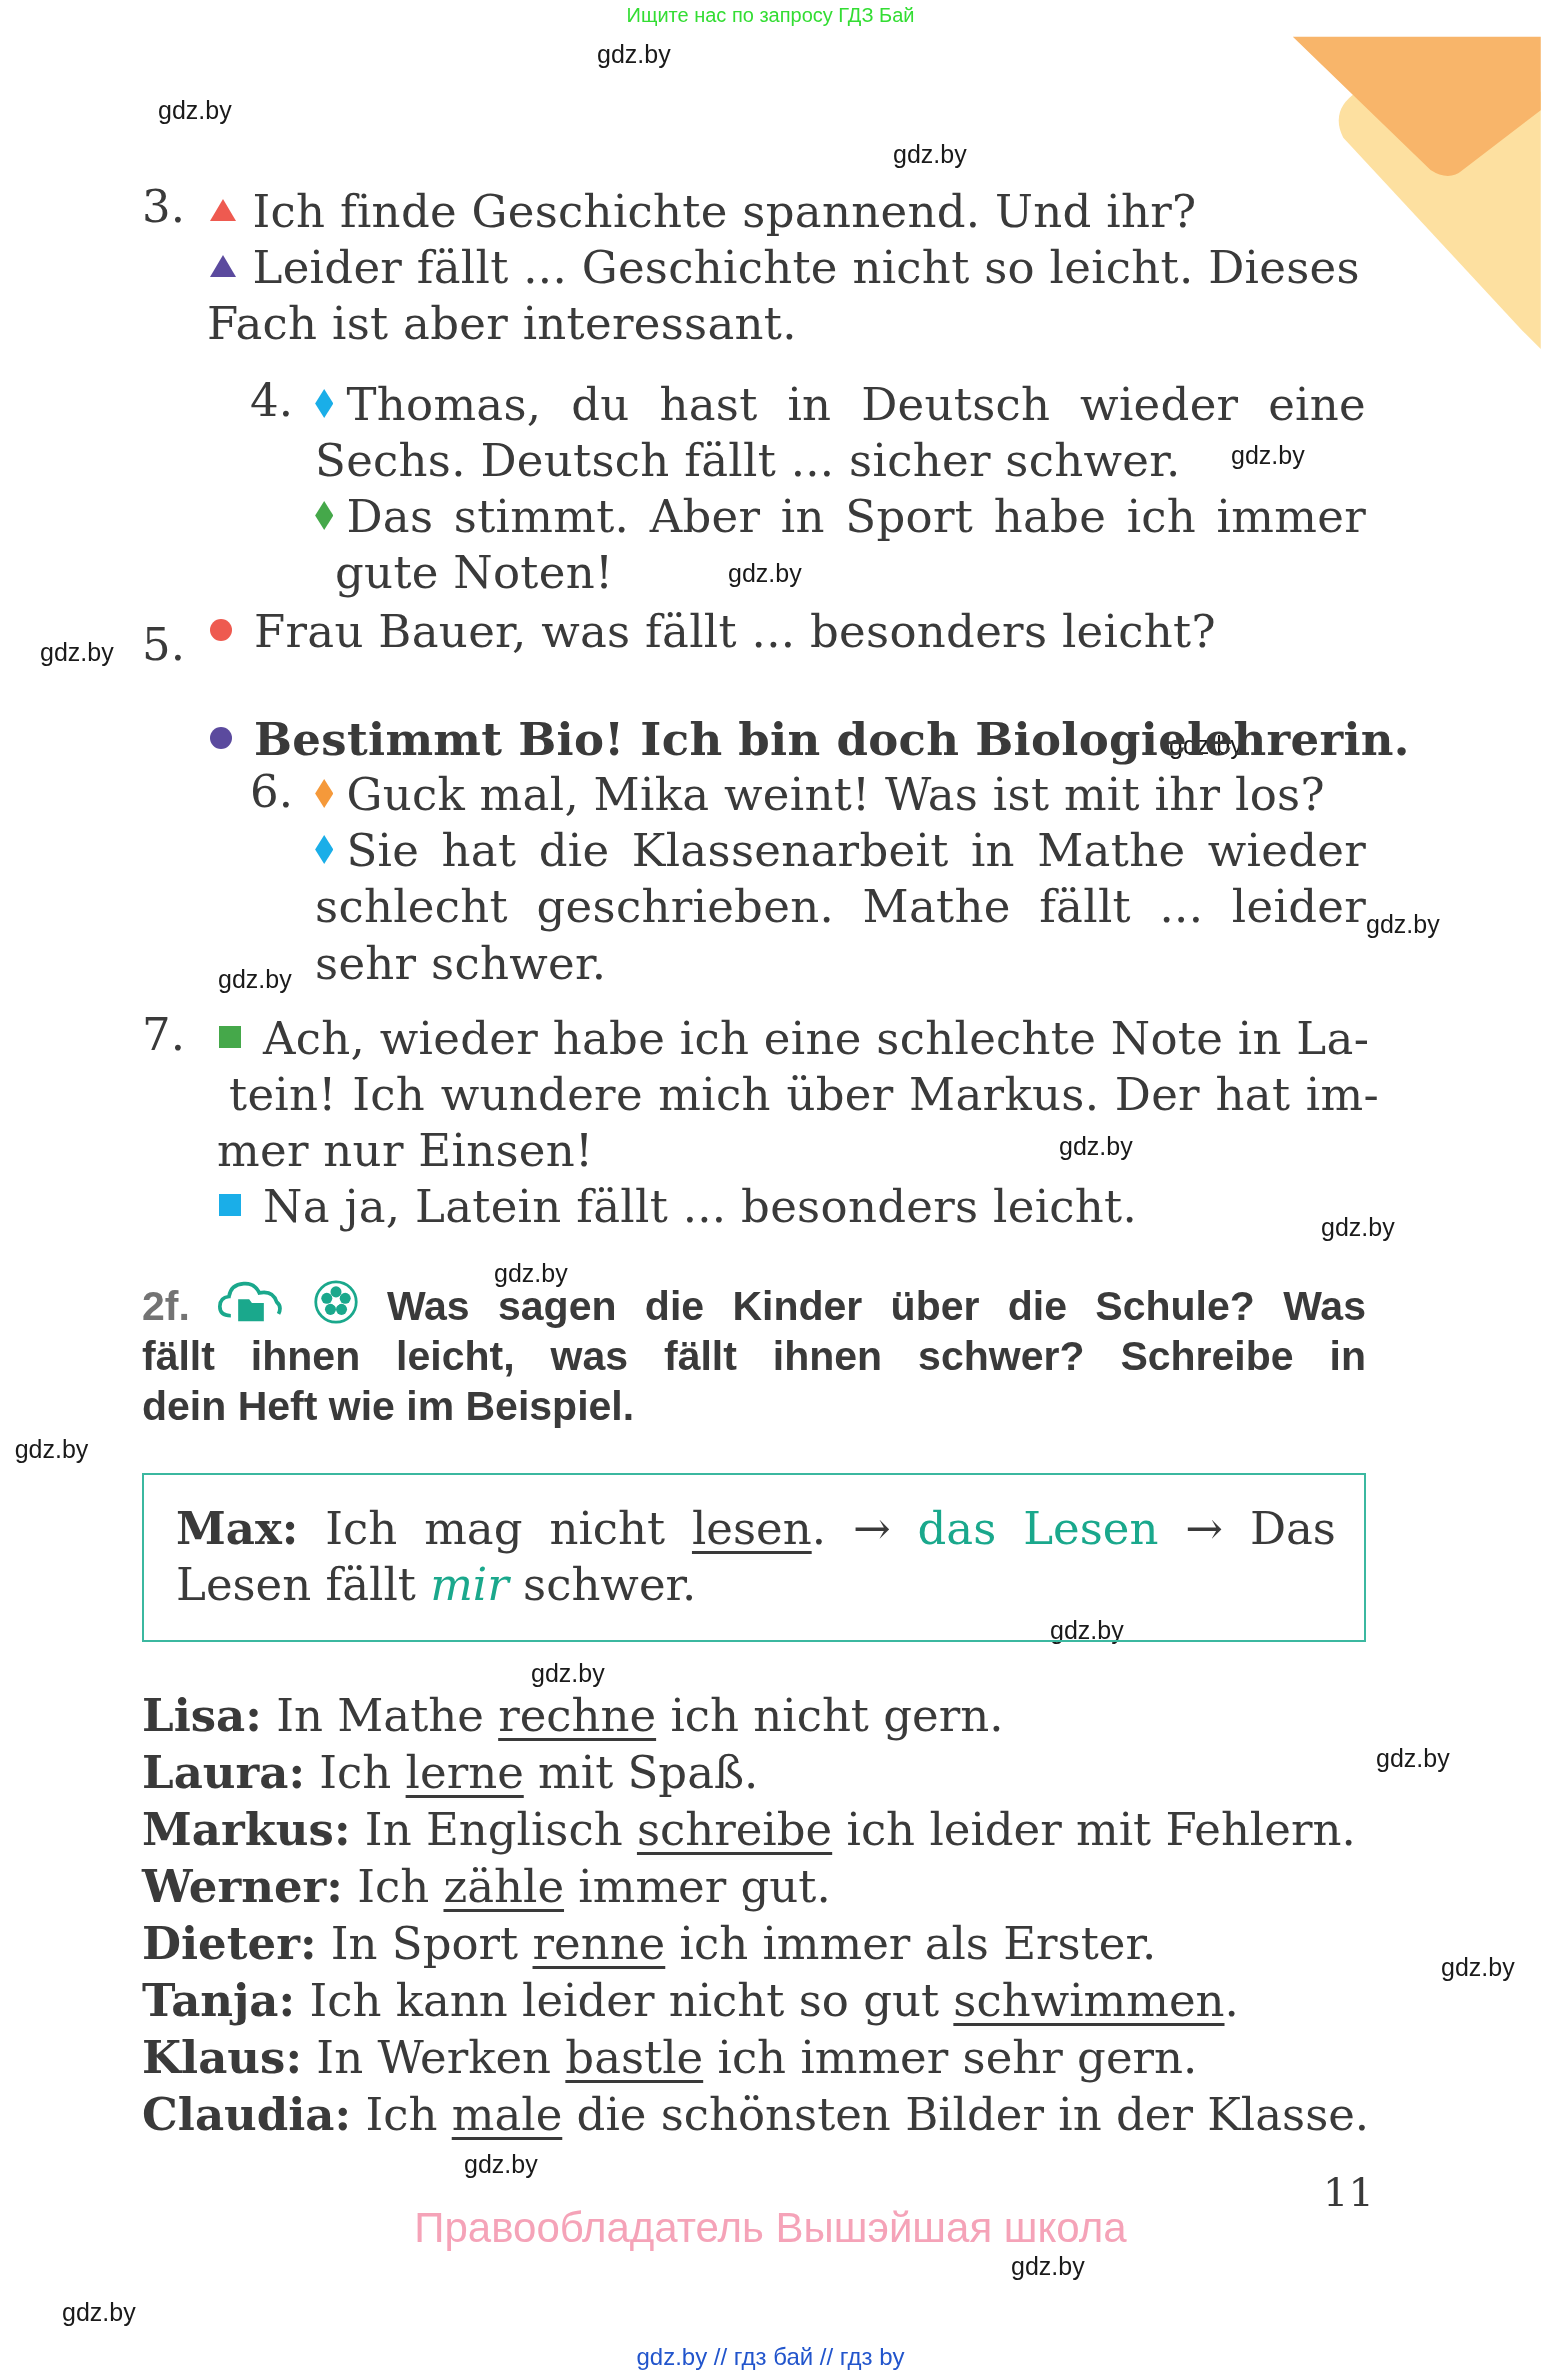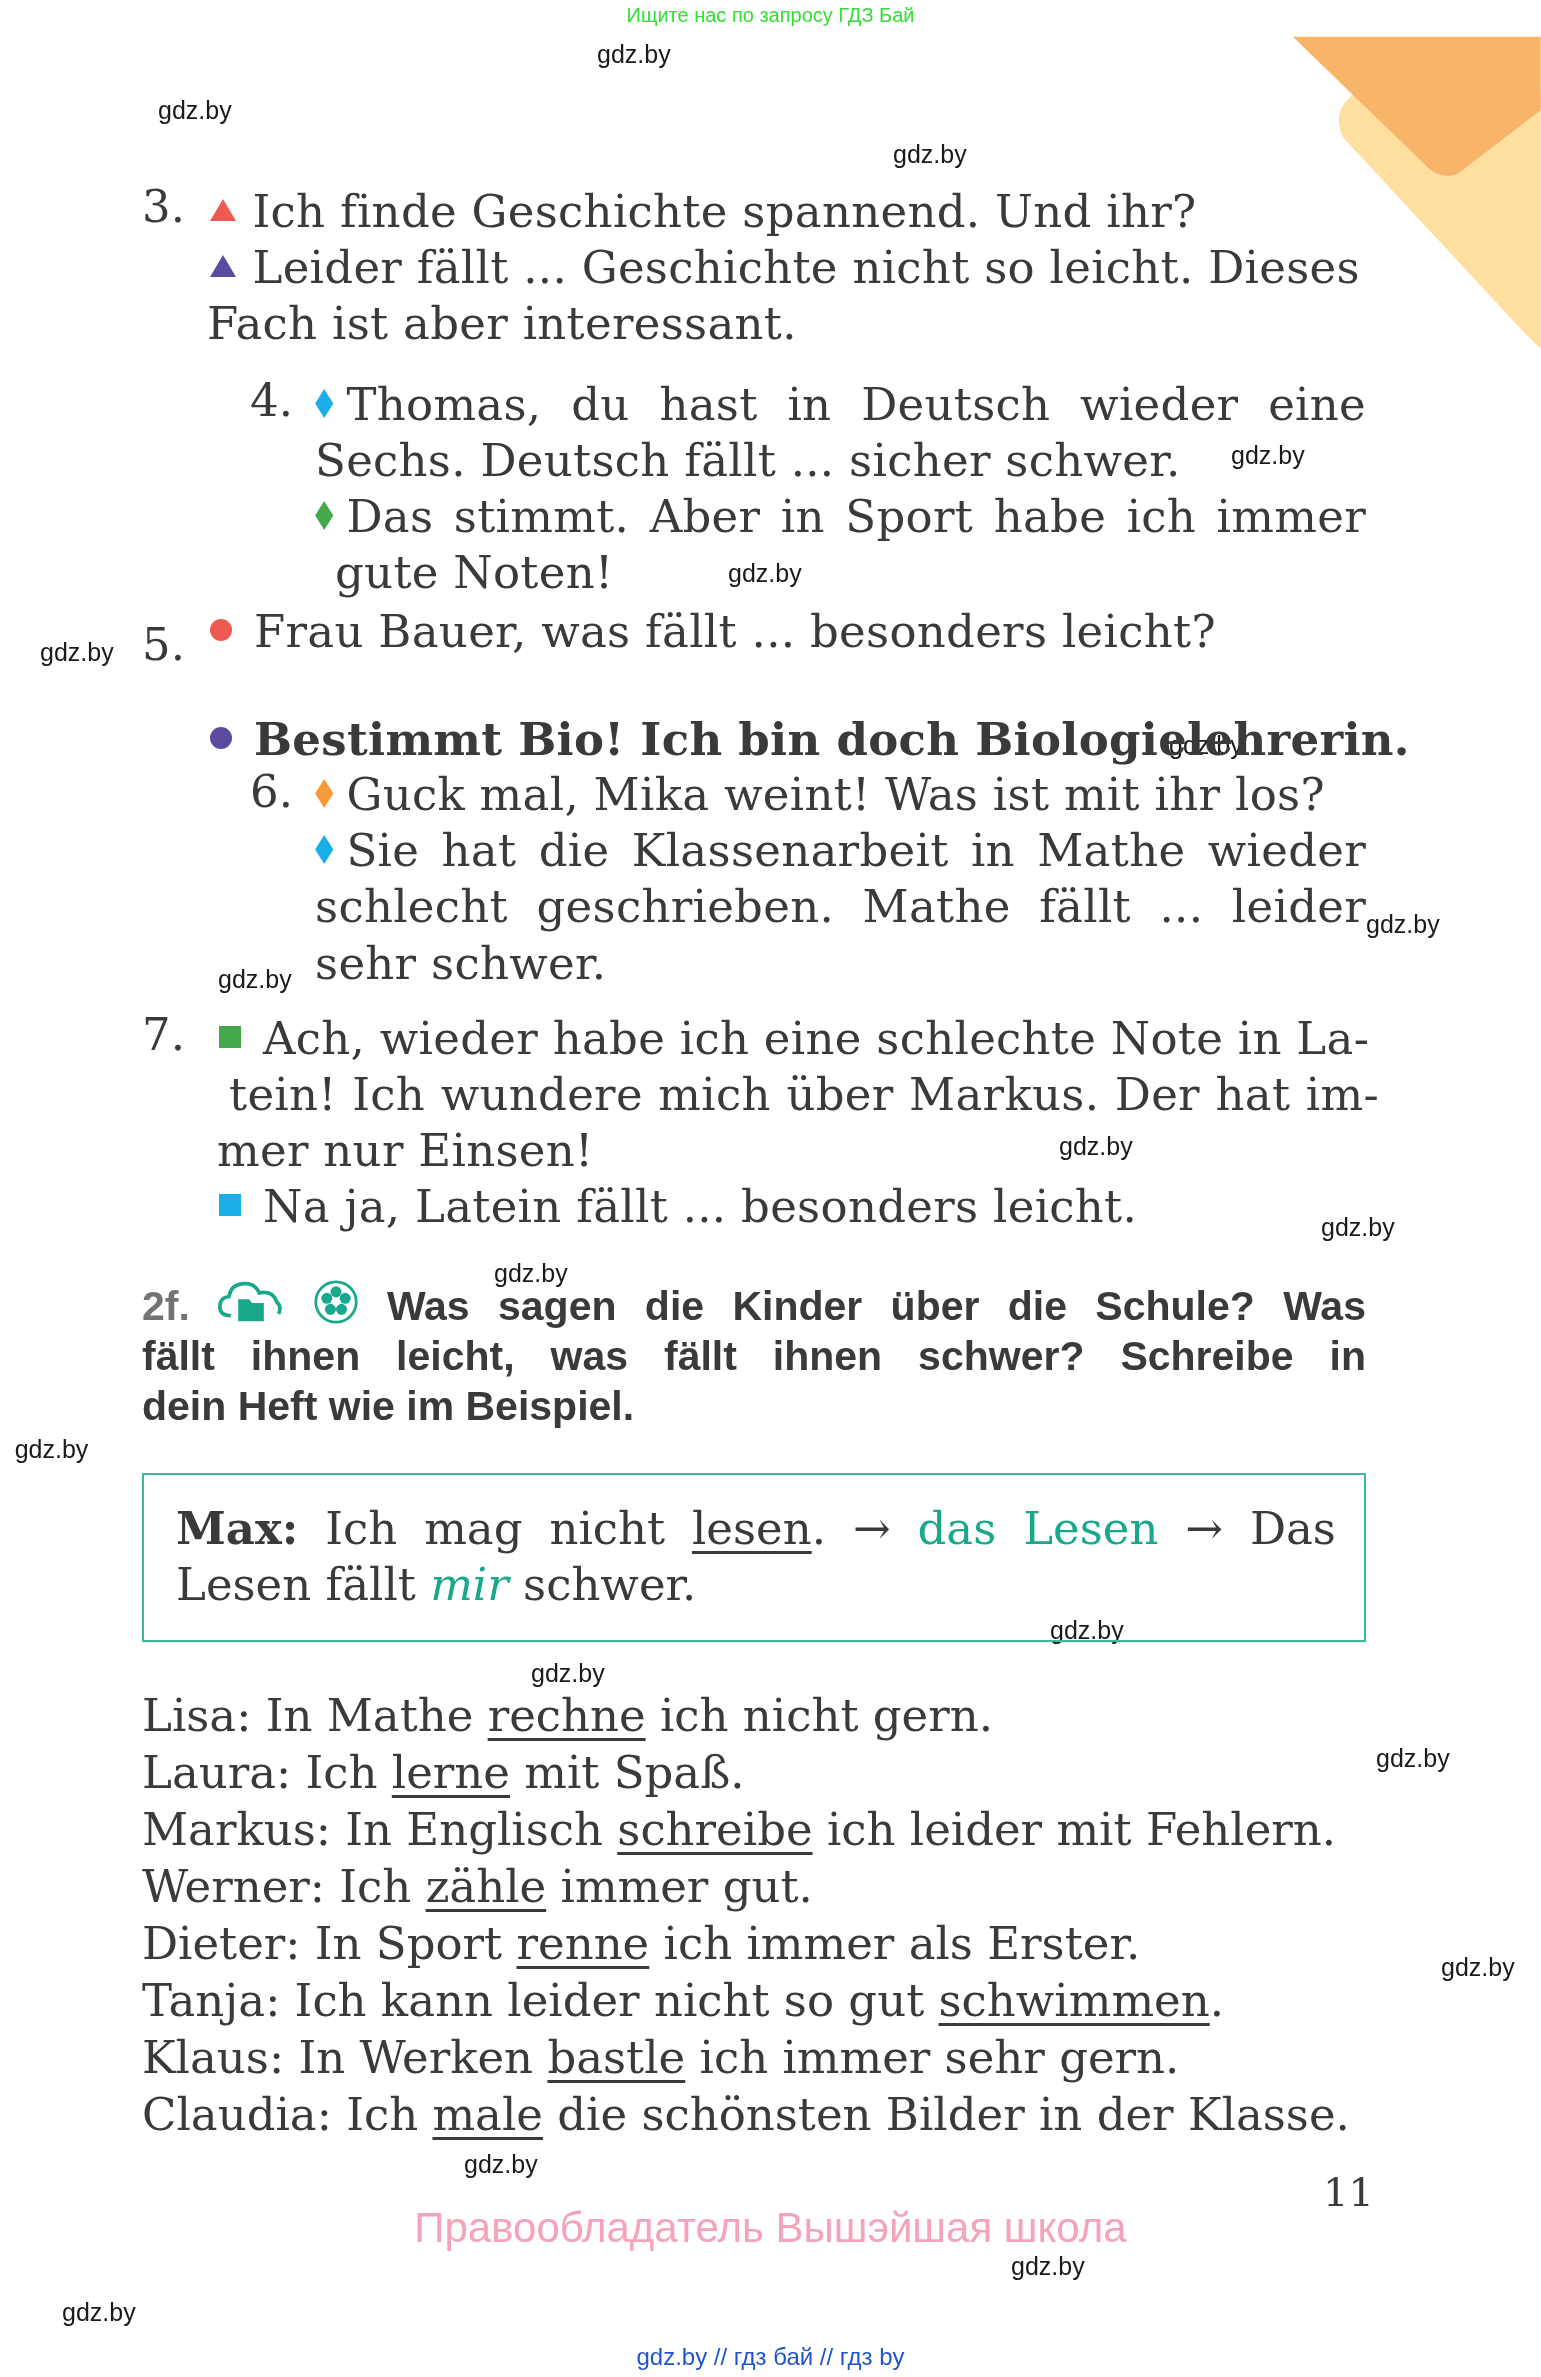--- a/index.html
+++ b/index.html
@@ -20,21 +20,21 @@
   .sq { width: 22px; height: 22px; margin-right: 22px; position: relative; top: -5.5px; }
   .justify { text-align: justify; text-align-last: justify; }
   .task-head { position: absolute; left: 142px; top: 1279px; width: 1224px; font-family: "Liberation Sans", "DejaVu Sans", sans-serif; font-weight: bold; font-size: 41px; line-height: 50px; color: #3a3a3a; }
   .task-num { color: #737373; }
   .ex-box { position: absolute; left: 142px; top: 1473px; width: 1220px; height: 165px; border: 2.8px solid #3bb8a0; box-sizing: content-box; }
   .ex-line { position: absolute; left: 32px; font-size: 45px; line-height: 56px; white-space: nowrap; color: #3a3a3a; }
   .teal { color: #1aa88c; }
   .u { text-decoration: underline; text-decoration-thickness: 2.8px; text-underline-offset: 7.4px; }
   .names { position: absolute; left: 142px; top: 1687px; }
   .name-line { font-size: 45px; line-height: 57px; white-space: nowrap; color: #3a3a3a; }
-  .name-line b { font-weight: normal; }
+  .name-line b { font-weight: bold; }
   .page-num { position: absolute; left: 1323px; top: 2169px; font-size: 40px; color: #3a3a3a; }
   .pink { position: absolute; left: 0; width: 1541px; top: 2204px; text-align: center; font-family: "Liberation Sans", sans-serif; font-size: 42px; color: #f5a3b8; }
   .footer { position: absolute; left: 0; width: 1541px; top: 2343px; text-align: center; font-family: "Liberation Sans", sans-serif; font-size: 24px; color: #2255cc; }
 </style>
 </head>
 <body>
 
 <div class="top-banner">Ищите нас по запросу ГДЗ Бай</div>
 
 <svg class="deco" viewBox="0 0 300 380" xmlns="http://www.w3.org/2000/svg">

